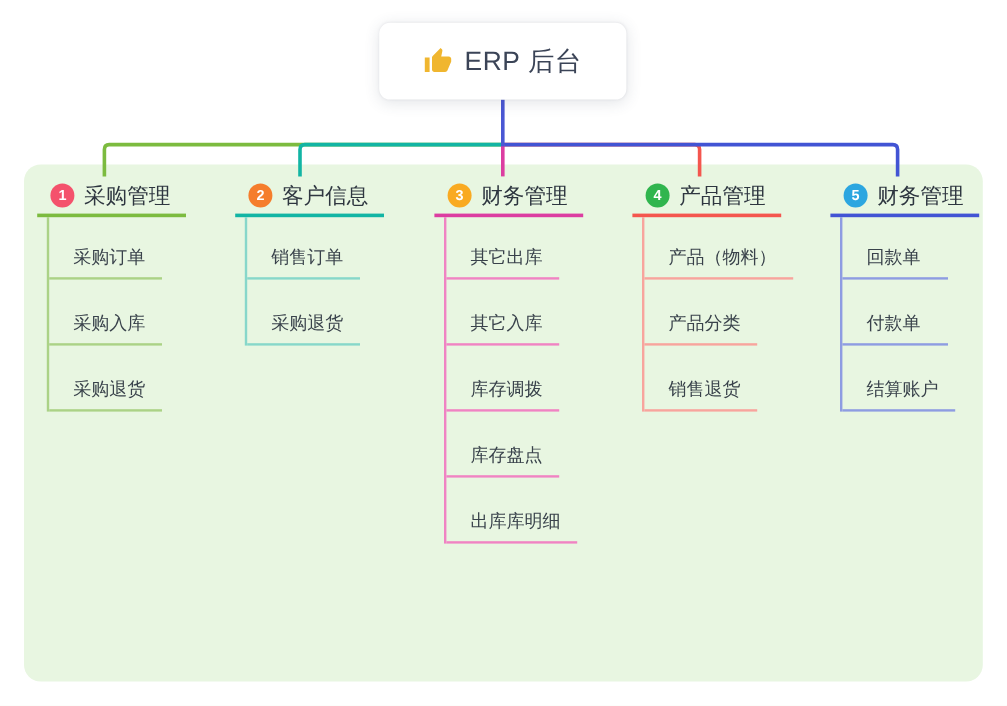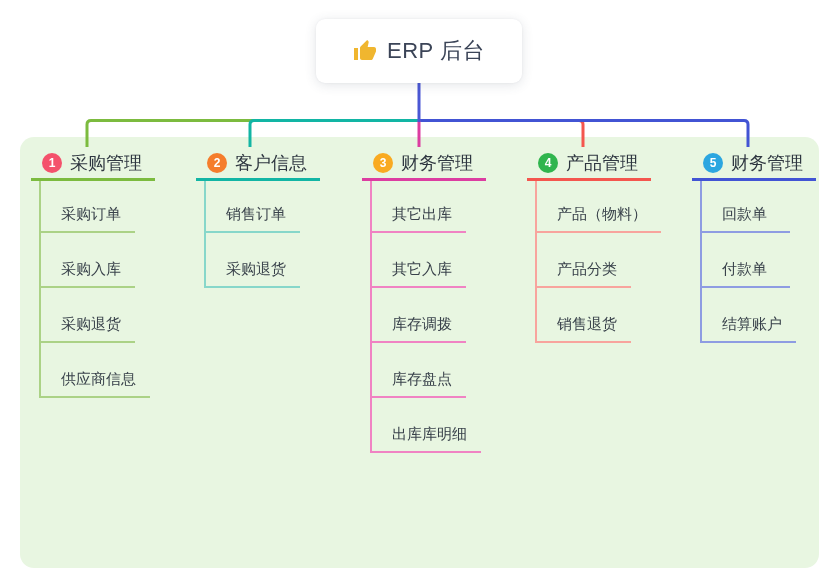--- a/index.html
+++ b/index.html
@@ -75,23 +75,20 @@
         <div class="branch-children">
           <div class="child-row">
             <span>采购订单</span>
           </div>
           <div class="child-row">
             <span>采购入库</span>
           </div>
           <div class="child-row">
             <span>采购退货</span>
           </div>
-          <div class="child-row">
-            <span>供应商信息</span>
-          </div>
         </div>
       </div>
       <div class="branch" style="left: 196px; top: 148px; --line: #12b5a4; --child-line: #87d7ca;">
         <div class="branch-head">
           <span class="badge" style="background: rgb(245, 125, 44);">2</span>
           <span>客户信息</span>
         </div>
         <div class="branch-children">
           <div class="child-row">
             <span>销售订单</span>

